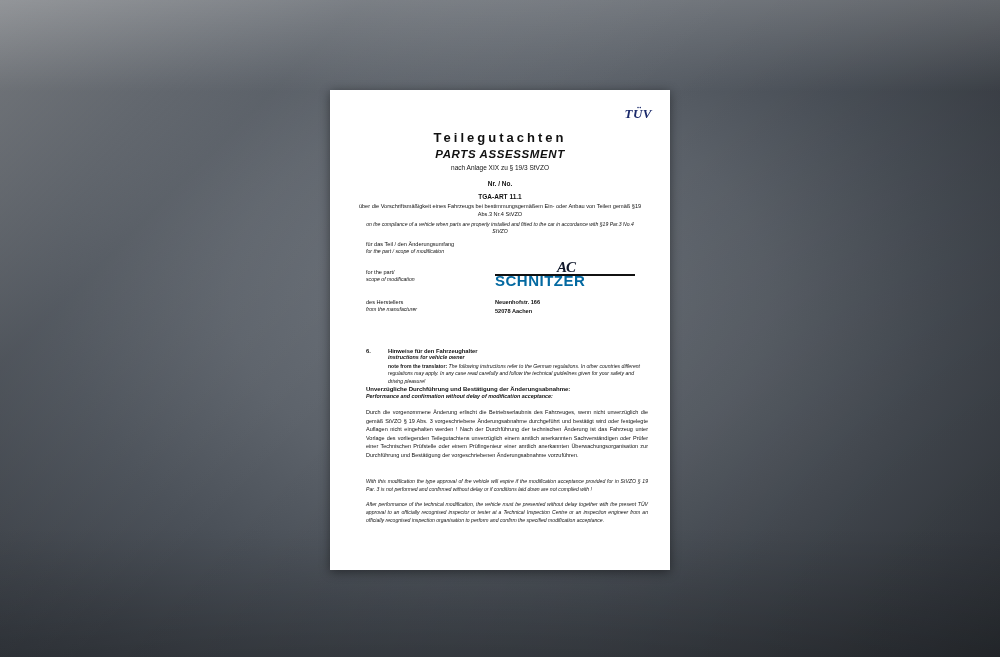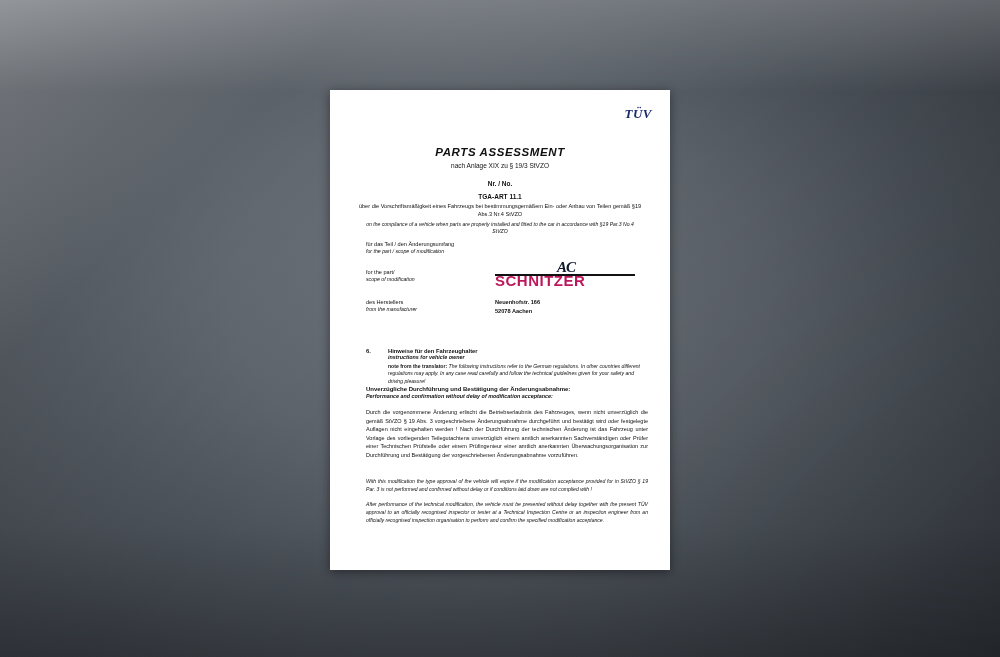--- a/index.html
+++ b/index.html
@@ -81,21 +81,21 @@
     font-size: 13px;
     font-weight: bold;
     letter-spacing: 3px;
     color: #111;
   }
   .t-sub {
     font-size: 11.5px;
     font-weight: bold;
     font-style: italic;
     letter-spacing: 0.6px;
-    margin-top: 16px;
+    margin-top: 3px;
     color: #111;
   }
   .t-legal {
     font-size: 6.5px;
     margin-top: 4px;
     color: #111;
   }
 
   .nr-block {
     position: absolute;
@@ -155,21 +155,21 @@
     letter-spacing: -1px;
     color: #0f172a;
     margin-left: 62px;
     line-height: 10px;
   }
   .brand-schnitzer {
     font-family: "Liberation Sans", sans-serif;
     font-weight: bold;
     font-size: 15px;
     letter-spacing: 0.5px;
-    color: #be185d;
+    color: #0369a1;
     line-height: 14px;
     margin-top: 2px;
   }
   .brand-rule {
     position: absolute;
     left: 0;
     top: 12px;
     width: 140px;
     height: 2px;
     background: #111;
@@ -251,20 +251,21 @@
 <body>
 
 <div class="viewer">
 
   <div class="page">
     <div class="page-inner">
 
       <div class="tuv">TÜV</div>
 
       <div class="title-block">
+        <div class="t-main">Teilegutachten</div>
         <div class="t-sub">PARTS ASSESSMENT</div>
         <div class="t-legal">nach Anlage XIX zu § 19/3 StVZO</div>
       </div>
 
       <div class="nr-block">
         <div class="nr-label">Nr. / No.</div>
         <div class="nr-value">TGA-ART 11.1</div>
         <div class="nr-desc">über die Vorschriftsmäßigkeit eines Fahrzeugs bei bestimmungsgemäßem Ein- oder Anbau von Teilen gemäß §19 Abs.3 Nr.4 StVZO</div>
         <div class="nr-desc-it">on the compliance of a vehicle when parts are properly installed and fitted to the car in accordance with §19 Par.3 No.4 StVZO</div>
       </div>

